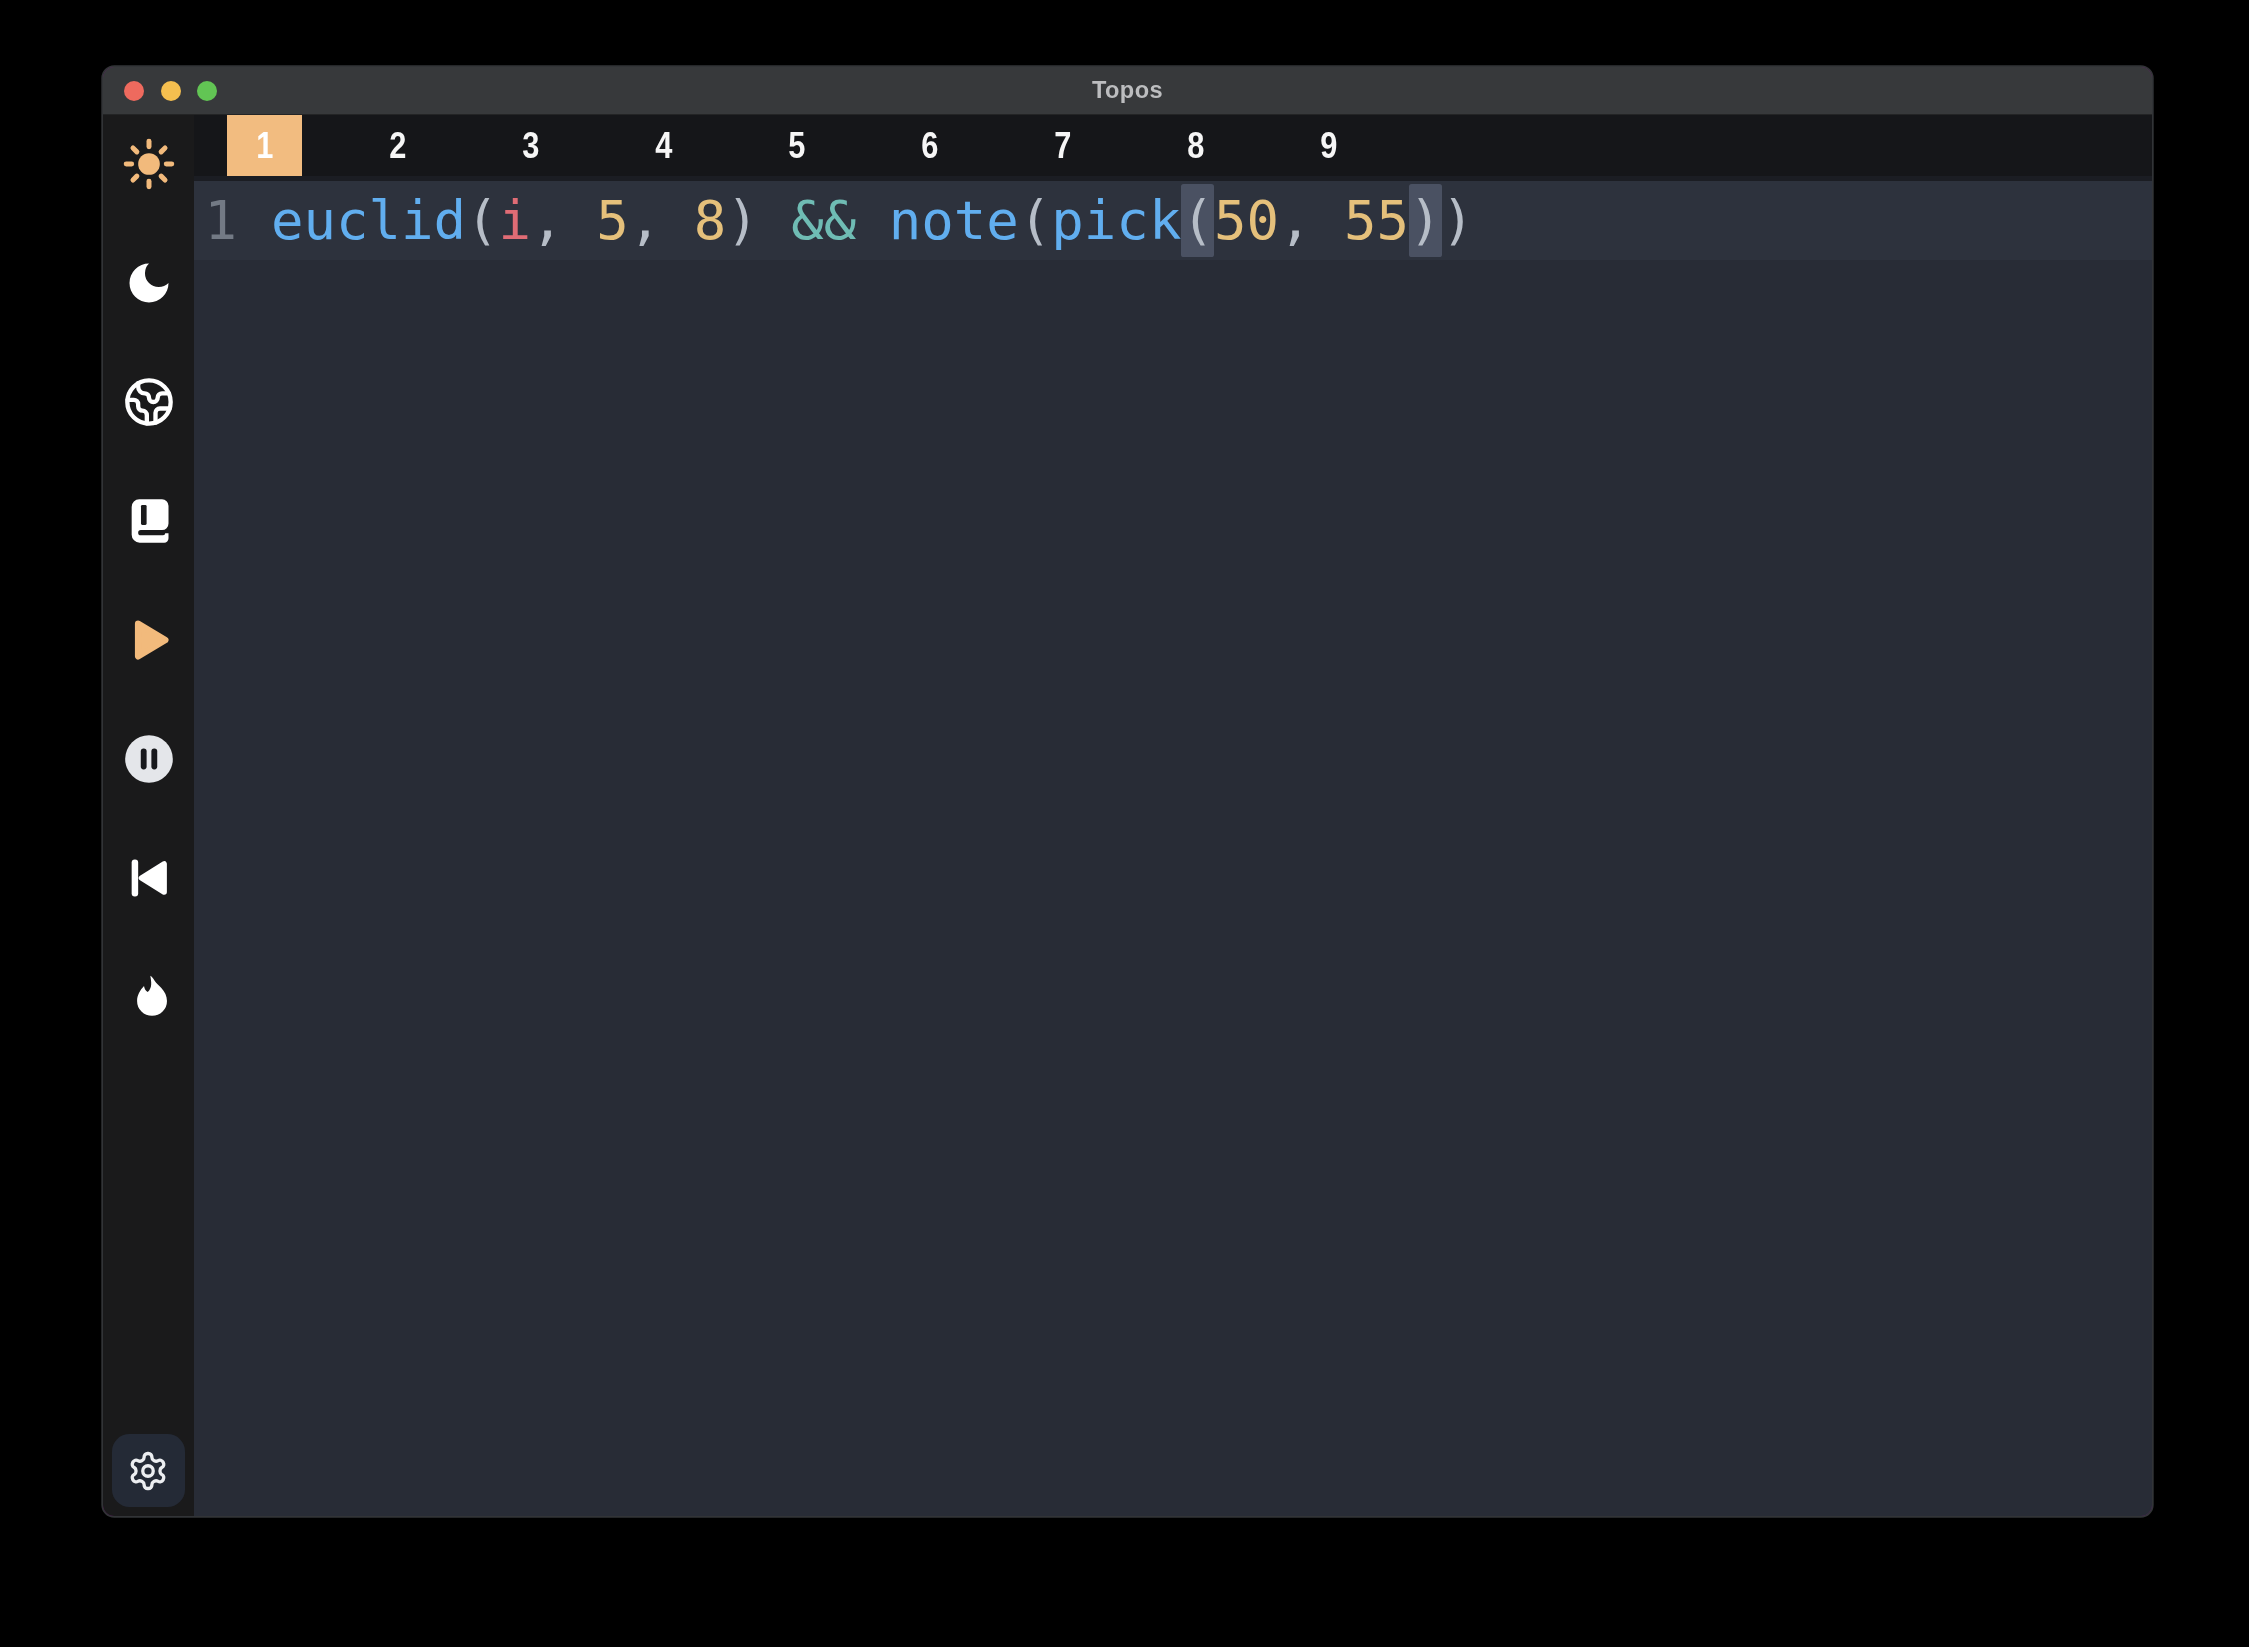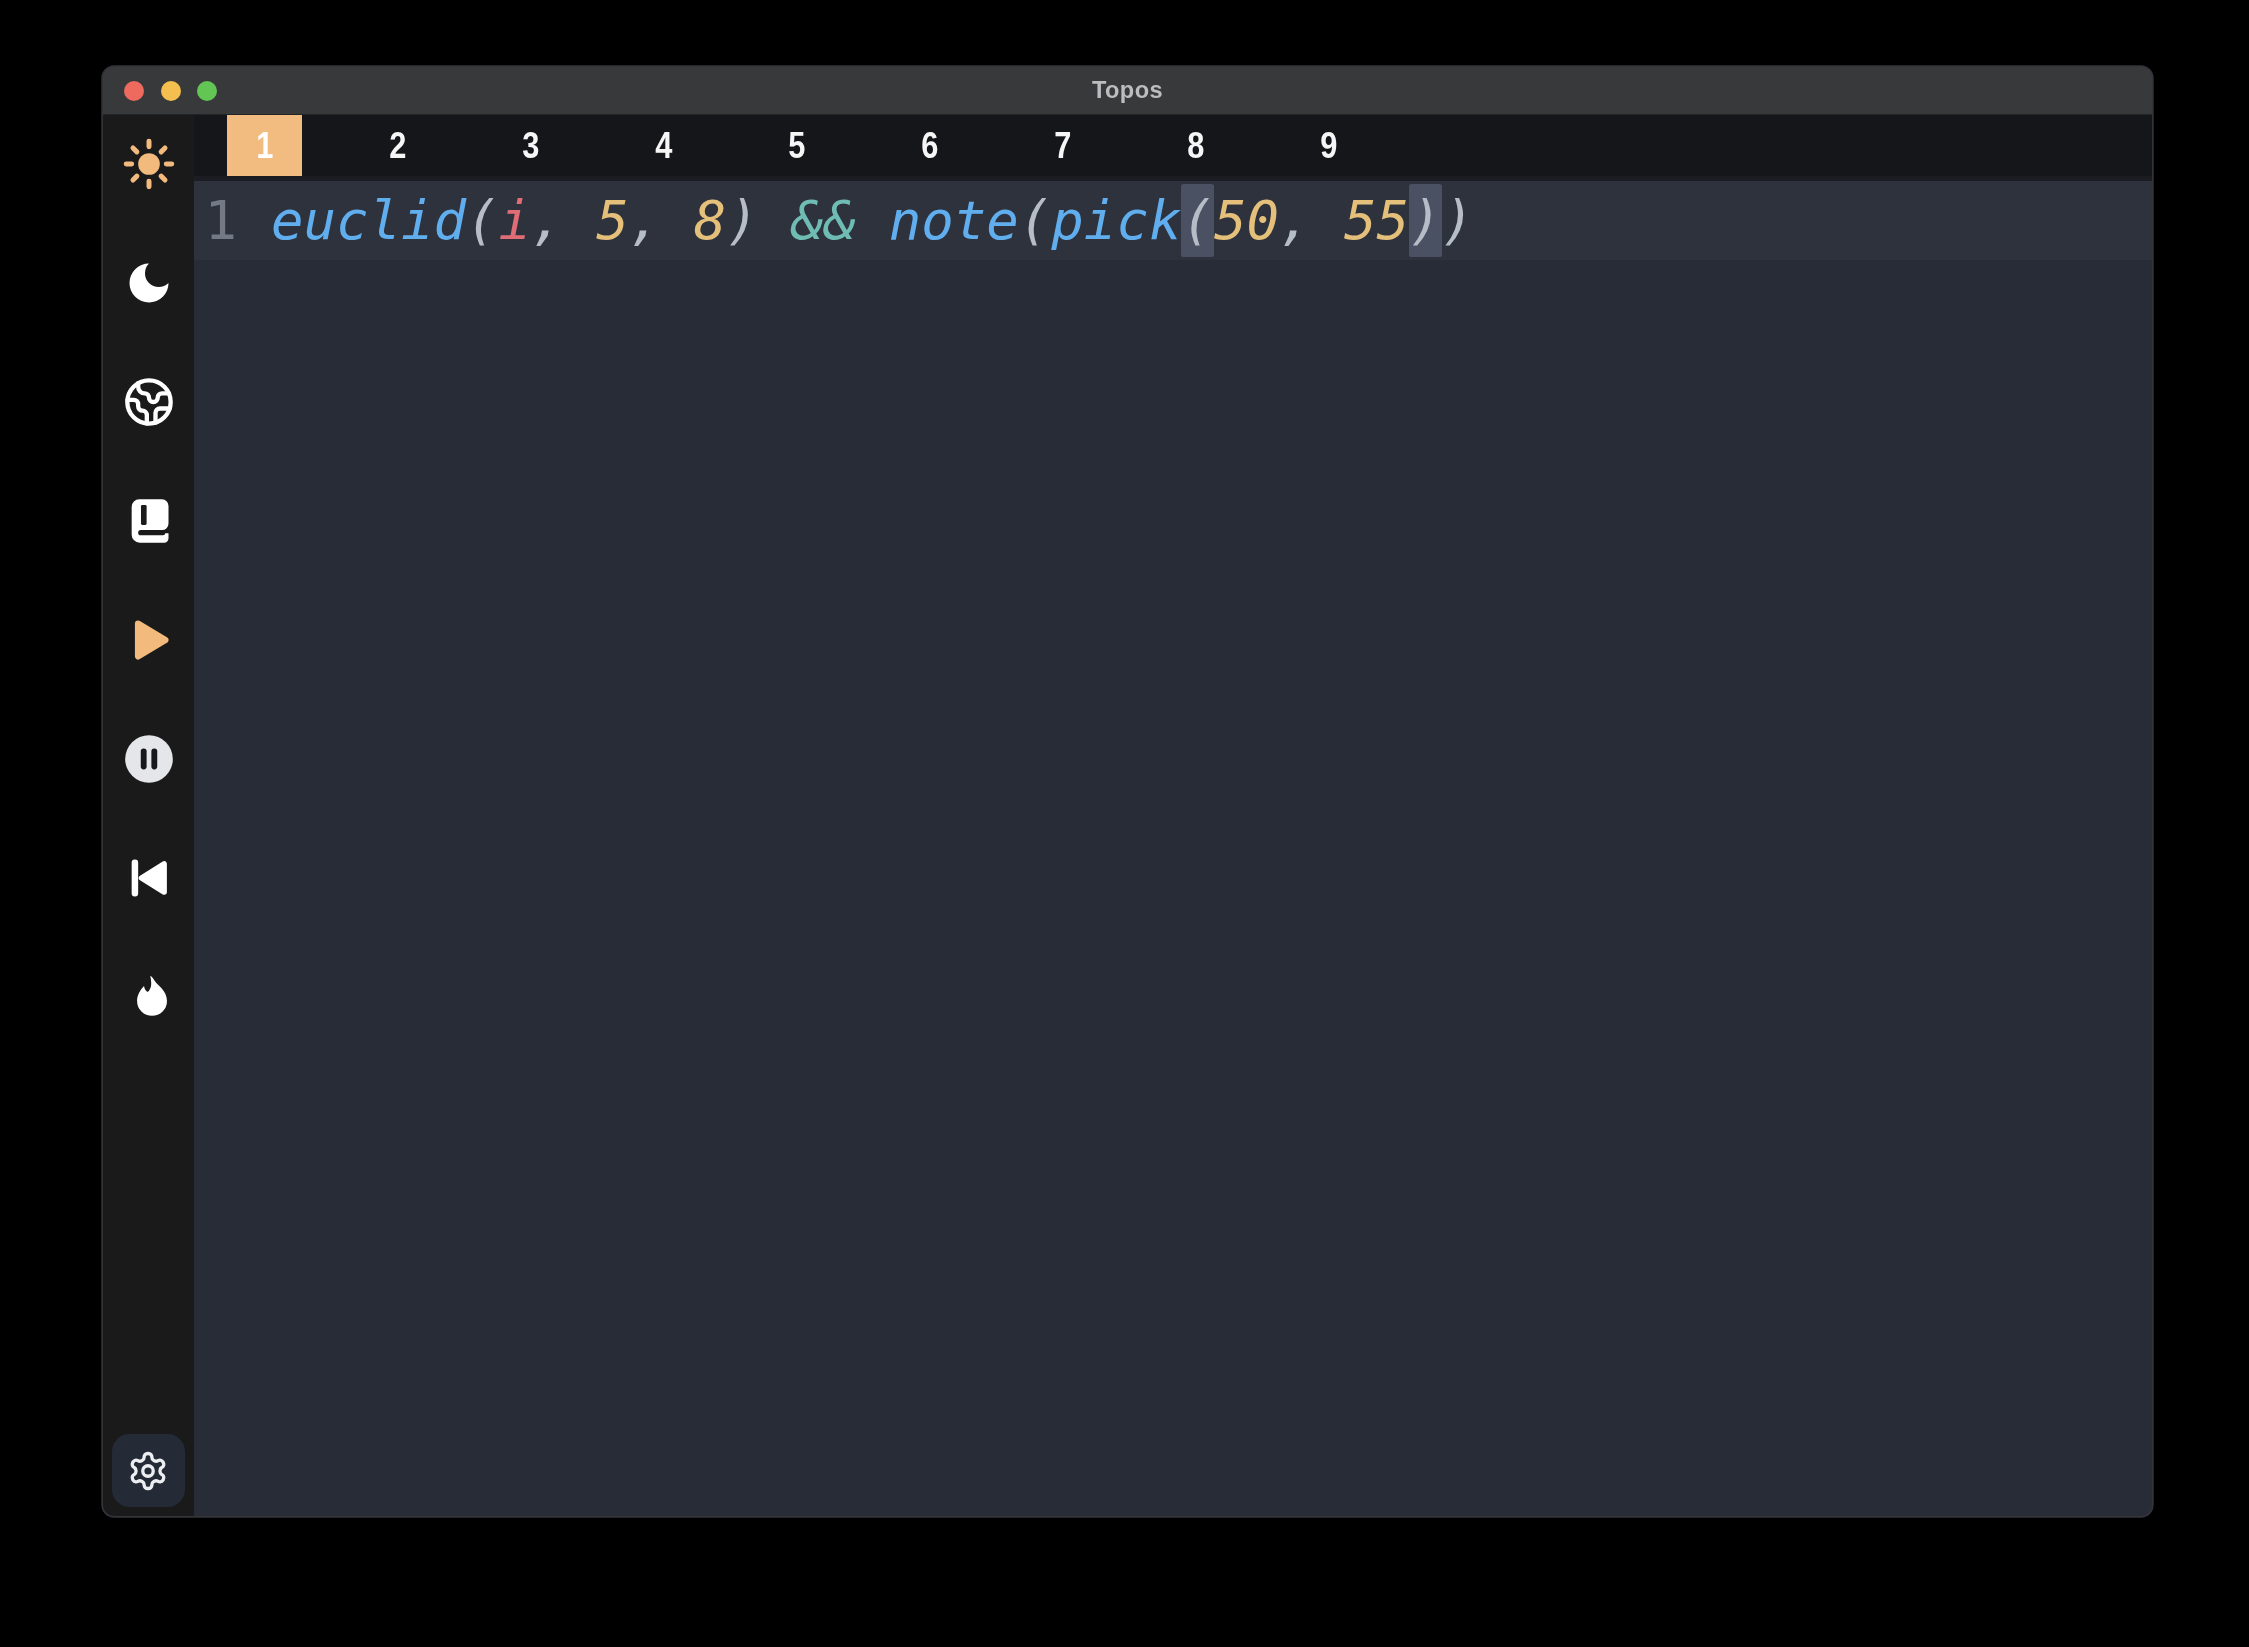--- a/index.html
+++ b/index.html
@@ -41,21 +41,21 @@
          color:#f6f6f6; font-size:35px; font-weight:700; cursor:pointer;
          transform-origin:center; }
   .tab span { display:inline-block; transform:scale(.88,1.04); }
   .tab.active { color:#ffffff; }
 
   
   .editor { flex:1; background:#282c36; display:flex; flex-direction:column; min-height:0; }
   .code-line { height:79px; flex:0 0 auto; background:#2d323d; display:flex; align-items:center;
                font-family:"DejaVu Sans Mono", monospace; font-size:54px; white-space:pre; }
   .line-num { width:77px; flex:0 0 auto; padding-left:10.5px; color:#737a85; }
-  .tok { display:inline-block;font-style:italic; }
+  .tok { display:inline-block; }
   .tok.hl { background:#4a5162; border-radius:2.6px; padding:5.2px 0; margin:-5.2px 0; }
   .editor-rest { flex:1; }
 </style>
 </head>
 <body>
 
 <div class="window">
 
   <div class="titlebar">
     <div class="traffic">

